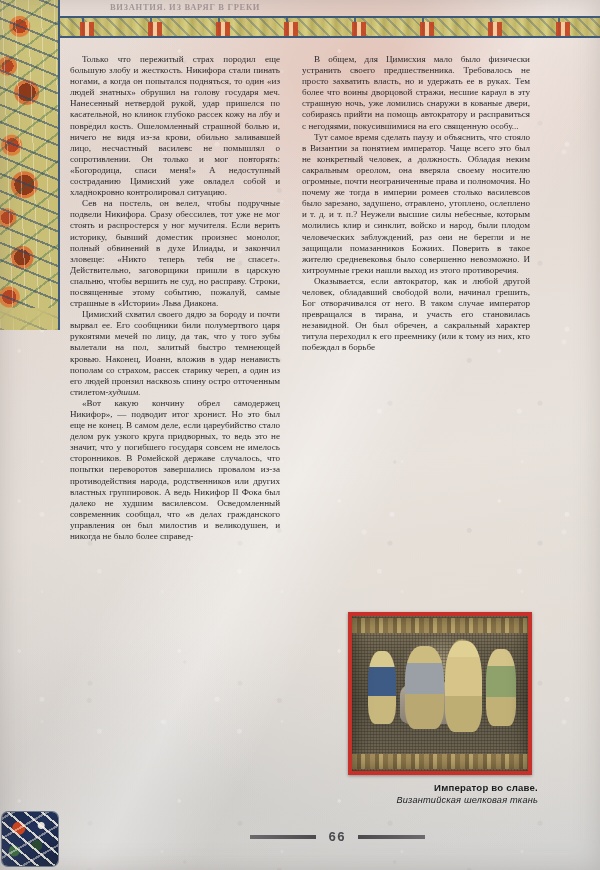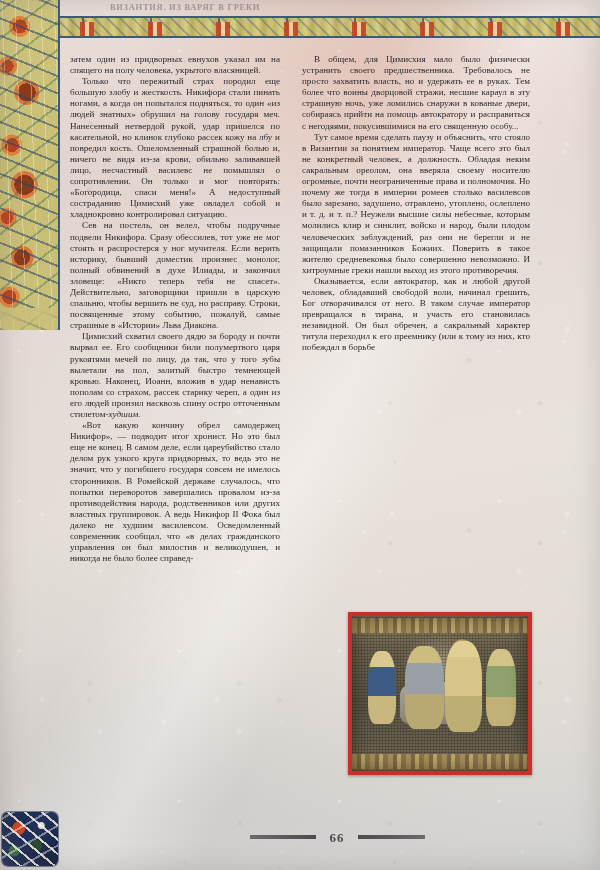--- a/index.html
+++ b/index.html
@@ -212,21 +212,21 @@
   .caption .ln2{ font-size:9.2px; font-style:italic; letter-spacing:.2px; line-height:12px; }
 
   
   .footrule{
     position:absolute; left:250px; bottom:31px; width:175px; height:4px;
     background:linear-gradient(90deg,#6d6a6d 0%, #4d4a4e 38%, transparent 38%, transparent 62%, #4d4a4e 62%, #6d6a6d 100%);
   }
   .pagenum{
     position:absolute; left:313px; bottom:24px; width:48px;
     text-align:center;
-    font-family:Liberation Serif, serif;
+    font-family:Liberation Mono, monospace;
     font-size:13px; font-weight:700; color:#4a4a4e;
     letter-spacing:1px;
     line-height:16px;
   }
 
   
   .edge{
     position:absolute; inset:0; pointer-events:none;
     box-shadow:inset 0 0 26px rgba(120,110,105,.28);
   }
@@ -249,21 +249,20 @@
   <div class="leftorn">
     <div class="vines"></div>
     <div class="swirl"></div>
   </div>
 
   <div class="botorn">
     <div class="curl"></div>
   </div>
 
   <div class="col" id="col-left">
-    <p class="noind">затем один из придворных евнухов указал им на спящего на полу человека, укрытого власяницей.</p>
     <p>Только что пережитый страх породил еще большую злобу и жесткость. Никифора стали пинать ногами, а когда он попытался подняться, то один «из людей знатных» обрушил на голову государя меч. Нанесенный нетвердой рукой, удар пришелся по касательной, но клинок глубоко рассек кожу на лбу и повредил кость. Ошеломленный страшной болью и, ничего не видя из-за крови, обильно заливавшей лицо, несчастный василевс не помышлял о сопротивлении. Он только и мог повторять: «Богородица, спаси меня!» А недоступный состраданию Цимисхий уже овладел собой и хладнокровно контролировал ситуацию.</p>
     <p>Сев на постель, он велел, чтобы подручные подвели Никифора. Сразу обессилев, тот уже не мог стоять и распростерся у ног мучителя. Если верить историку, бывший доместик произнес монолог, полный обвинений в духе Илиады, и закончил зловеще: «Никто теперь тебя не спасет». Действительно, заговорщики пришли в царскую спальню, чтобы вершить не суд, но расправу. Строки, посвященные этому событию, пожалуй, самые страшные в «Истории» Льва Диакона.</p>
     <p><span>Цимисхий схватил своего дядю за бороду и почти вырвал ее. Его сообщники били полумертвого царя рукоятями мечей по лицу, да так, что у того зубы вылетали на пол, залитый быстро темнеющей кровью. Наконец, Иоанн, вложив в удар ненависть пополам со страхом, рассек старику череп, а один из его людей пронзил насквозь спину остро отточенным стилетом-</span><i>худшим.</i></p>
     <p>«Вот какую кончину обрел самодержец Никифор», — подводит итог хронист. Но это был еще не конец. В самом деле, если цареубийство стало делом рук узкого круга придворных, то ведь это не значит, что у погибшего государя совсем не имелось сторонников. В Ромейской державе случалось, что попытки переворотов завершались провалом из-за противодействия народа, родственников или других властных группировок. А ведь Никифор II Фока был далеко не худшим василевсом. Осведомленный современник сообщал, что «в делах гражданского управления он был милостив и великодушен, и никогда не было более справед-</p>
   </div>
 
   <div class="col" id="col-right">
     <p>В общем, для Цимисхия мало было физически устранить своего предшественника. Требовалось не просто захватить власть, но и удержать ее в руках. Тем более что воины дворцовой стражи, несшие караул в эту страшную ночь, уже ломились снаружи в кованые двери, собираясь прийти на помощь автократору и расправиться с негодяями, покусившимися на его священную особу...</p>
     <p>Тут самое время сделать паузу и объяснить, что стояло в Византии за понятием император. Чаще всего это был не конкретный человек, а должность. Обладая неким сакральным ореолом, она вверяла своему носителю огромные, почти неограниченные права и полномочия. Но почему же тогда в империи ромеев столько василевсов было зарезано, задушено, отравлено, утоплено, ослеплено и т. д. и т. п.? Неужели высшие силы небесные, которым молились клир и синклит, войско и народ, были плодом человеческих заблуждений, раз они не берегли и не защищали помазанников Божиих. Поверить в такое жителю средневековья было совершенно невозможно. И хитроумные греки нашли выход из этого противоречия.</p>
     <p>Оказывается, если автократор, как и любой другой человек, обладавший свободой воли, начинал грешить, Бог отворачивался от него. В таком случае император превращался в тирана, и участь его становилась незавидной. Он был обречен, а сакральный характер титула переходил к его преемнику (или к тому из них, кто побеждал в борьбе</p>
@@ -280,19 +279,21 @@
         <div class="fg f2"></div>
         <div class="halo"></div>
         <div class="fg f3"></div>
         <div class="fg f4"></div>
       </div>
       <div class="vign"></div>
     </div>
   </div>
 
   <div class="caption">
+    <div class="ln1">Император во славе.</div>
+    <div class="ln2">Византийская шелковая ткань</div>
   </div>
 
   <div class="footrule"></div>
   <div class="pagenum">66</div>
 
   <div class="edge"></div>
 </div>
 
 </body></html>

